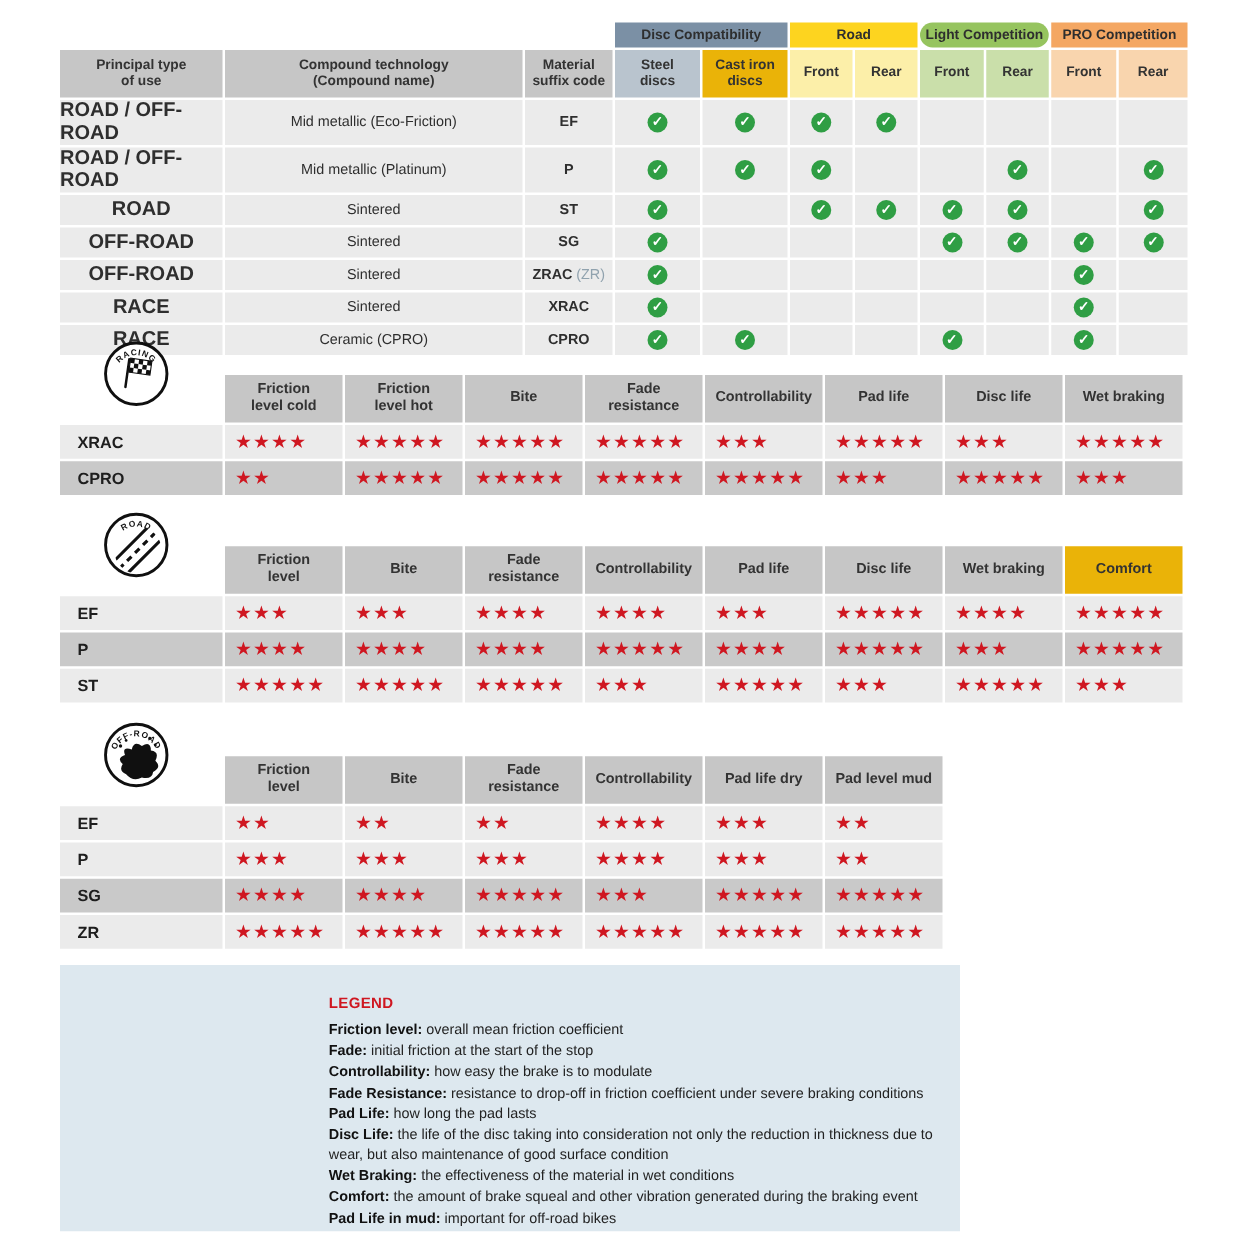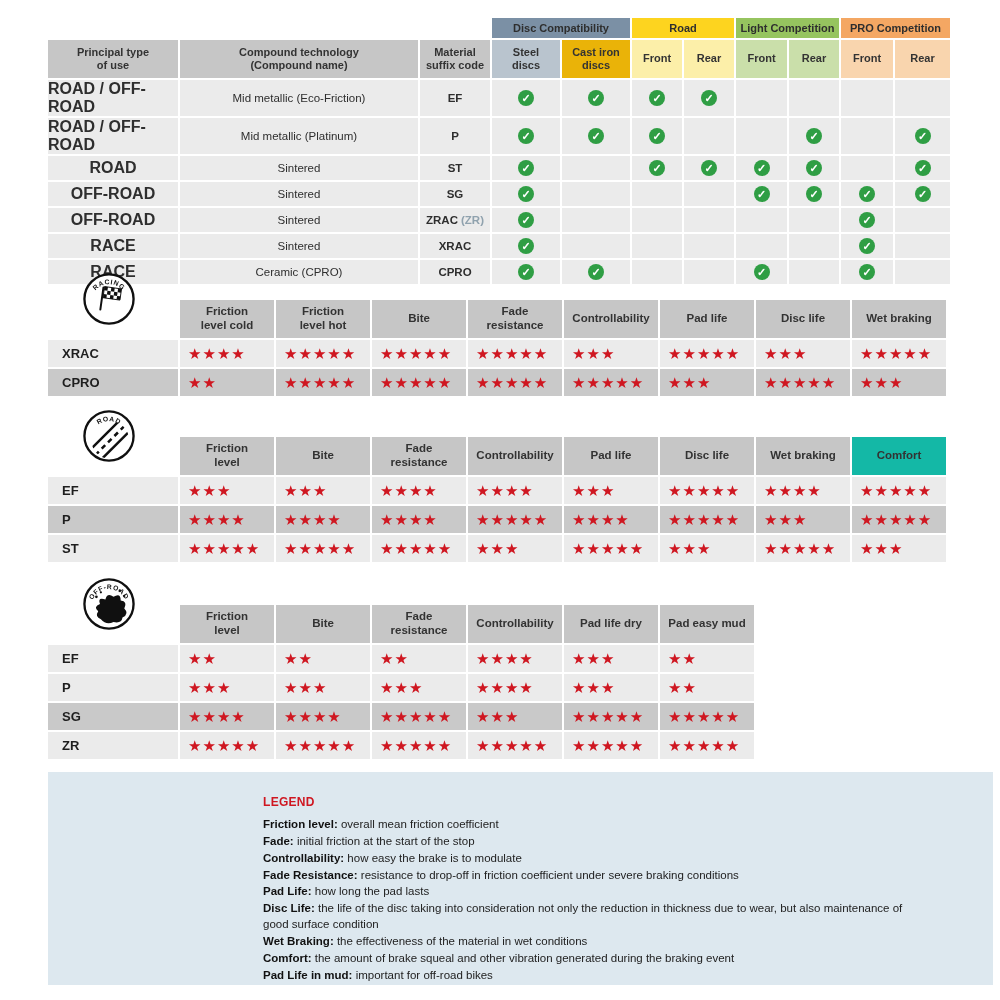--- a/index.html
+++ b/index.html
@@ -21,56 +21,56 @@
   .group-spacer{background:transparent;}
   .group-cell{height:20px;display:flex;align-items:center;justify-content:center;
               font-size:11px;font-weight:bold;color:#2e2e2e;}
   .head-cell{min-height:38px;display:flex;align-items:center;justify-content:center;
              text-align:center;font-size:11px;font-weight:bold;white-space:pre-line;
              line-height:1.2;color:#333;padding:2px;}
   .cell{background:var(--row-light);display:flex;align-items:center;font-size:11px;min-height:24px;color:#2e2e2e;}
   .use-cell{justify-content:center;font-weight:bold;font-size:16px;}
   .compound-cell{justify-content:center;font-size:11.5px;}
   .code-cell{justify-content:center;font-weight:bold;font-size:11.5px;}
-  .code-note{color:#90a2ae;font-weight:bold;margin-left:3px;}
+  .code-note{color:#90a2ae;font-weight:normal;margin-left:3px;}
   .check-cell{justify-content:center;}
   .chk{display:inline-flex;align-items:center;justify-content:center;width:16px;height:16px;
        border-radius:50%;background:var(--check-green);color:#fff;font-size:11px;font-weight:bold;line-height:1;}
 
   
   .section{width:902px;}
   .rating-grid{display:grid;gap:2px;}
   .rate-spacer{background:transparent;}
   .rating-grid .head-cell{font-size:11.5px;}
   .row-label{min-height:27px;padding-left:14px;font-weight:bold;font-size:13px;color:#1e1e1e;}
   .stars{min-height:27px;padding-left:8px;color:var(--star-red);font-size:15px;letter-spacing:1px;line-height:1;}
   .light{background:var(--row-light);}
   .dark{background:var(--row-dark);}
   .section-icon{position:absolute;left:34px;top:-28px;width:54px;height:54px;}
   .section-icon svg{width:54px;height:54px;display:block;}
   .icon-arc-text{font-size:7.5px;font-weight:bold;letter-spacing:0.8px;fill:#101010;
                  font-family:"Liberation Sans", sans-serif;}
 
   
-  .legend-box{background:var(--legend-bg);width:945px;height:213px;padding:23px 20px 0 215px;
+  .legend-box{background:var(--legend-bg);width:720px;height:213px;padding:23px 20px 0 215px;
               font-size:11.5px;color:#222;}
   .legend-title{color:var(--star-red);font-weight:bold;font-size:12px;letter-spacing:0.3px;margin-bottom:8px;}
   .legend-line{line-height:1.38;max-width:665px;margin-bottom:1px;}
   .legend-line b{color:#111;}
 </style>
 </head>
 <body>
 
 <div class="page">
 
   <div class="abs compat-grid" style="left:48px;top:18px;">
       <div class="group-spacer" style="grid-column: span 3;"></div>
       <div class="group-cell" style="grid-column: span 2; background: rgb(123, 144, 165);">Disc Compatibility</div>
       <div class="group-cell" style="grid-column: span 2; background: rgb(253, 212, 31);">Road</div>
-      <div class="group-cell" style="grid-column: span 2; background: rgb(150, 196, 95);">Light Competition</div>
+      <div class="group-cell" style="grid-column: span 2; background: rgb(150, 196, 95); border-radius: 10px;">Light Competition</div>
       <div class="group-cell" style="grid-column: span 2; background: rgb(244, 167, 99);">PRO Competition</div>
       <div class="head-cell" style="background: rgb(198, 198, 198);">Principal type
 of use</div>
       <div class="head-cell" style="background: rgb(198, 198, 198);">Compound technology
 (Compound name)</div>
       <div class="head-cell" style="background: rgb(198, 198, 198);">Material
 suffix code</div>
       <div class="head-cell" style="background: rgb(185, 196, 206);">Steel
 discs</div>
       <div class="head-cell" style="background: #eab308;">Cast iron
@@ -292,21 +292,21 @@
         <div class="rate-spacer"></div>
         <div class="head-cell" style="background: rgb(198, 198, 198);">Friction
 level</div>
         <div class="head-cell" style="background: rgb(198, 198, 198);">Bite</div>
         <div class="head-cell" style="background: rgb(198, 198, 198);">Fade
 resistance</div>
         <div class="head-cell" style="background: rgb(198, 198, 198);">Controllability</div>
         <div class="head-cell" style="background: rgb(198, 198, 198);">Pad life</div>
         <div class="head-cell" style="background: rgb(198, 198, 198);">Disc life</div>
         <div class="head-cell" style="background: rgb(198, 198, 198);">Wet braking</div>
-        <div class="head-cell" style="background: #14b8a6;">Comfort</div>
+        <div class="head-cell" style="background: #eab308;">Comfort</div>
         <div class="cell row-label light">EF</div>
         <div class="cell stars light">★★★</div>
         <div class="cell stars light">★★★</div>
         <div class="cell stars light">★★★★</div>
         <div class="cell stars light">★★★★</div>
         <div class="cell stars light">★★★</div>
         <div class="cell stars light">★★★★★</div>
         <div class="cell stars light">★★★★</div>
         <div class="cell stars light">★★★★★</div>
         <div class="cell row-label dark">P</div>
@@ -350,21 +350,21 @@
     </div>
     <div class="rating-grid" style="grid-template-columns: 130px repeat(6, 94px);">
         <div class="rate-spacer"></div>
         <div class="head-cell" style="background: rgb(198, 198, 198);">Friction
 level</div>
         <div class="head-cell" style="background: rgb(198, 198, 198);">Bite</div>
         <div class="head-cell" style="background: rgb(198, 198, 198);">Fade
 resistance</div>
         <div class="head-cell" style="background: rgb(198, 198, 198);">Controllability</div>
         <div class="head-cell" style="background: rgb(198, 198, 198);">Pad life dry</div>
-        <div class="head-cell" style="background: rgb(198, 198, 198);">Pad easy mud</div>
+        <div class="head-cell" style="background: rgb(198, 198, 198);">Pad level mud</div>
         <div class="cell row-label light">EF</div>
         <div class="cell stars light">★★</div>
         <div class="cell stars light">★★</div>
         <div class="cell stars light">★★</div>
         <div class="cell stars light">★★★★</div>
         <div class="cell stars light">★★★</div>
         <div class="cell stars light">★★</div>
         <div class="cell row-label light">P</div>
         <div class="cell stars light">★★★</div>
         <div class="cell stars light">★★★</div>

